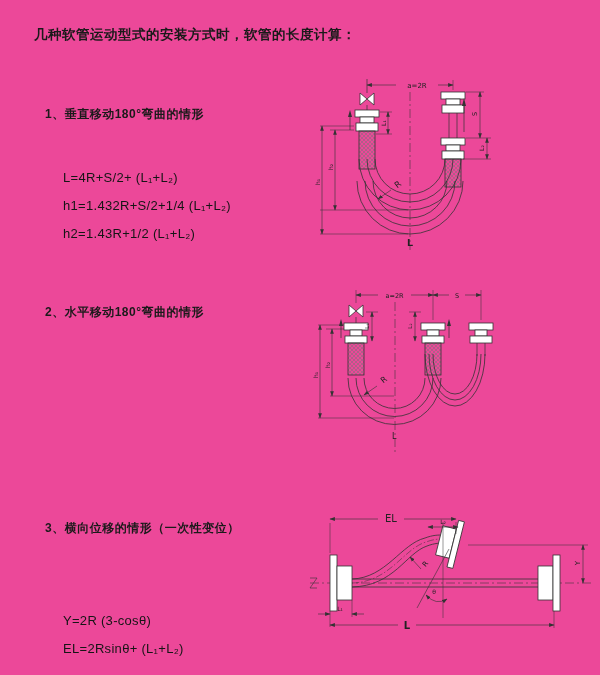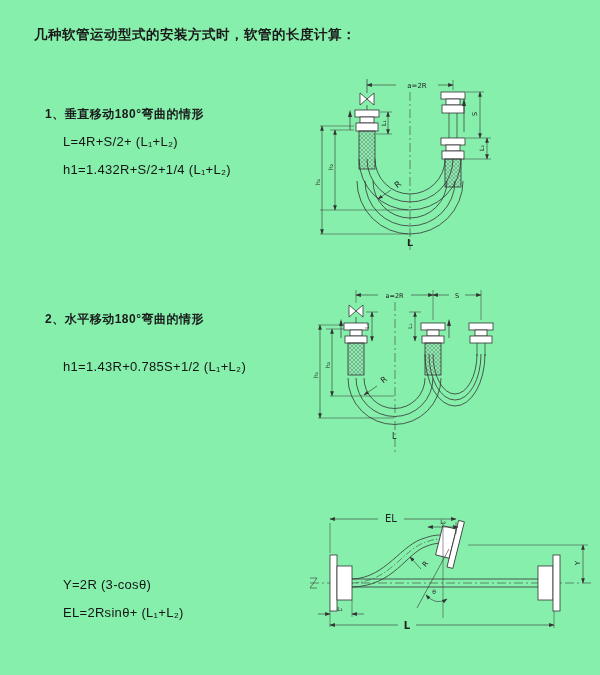--- a/index.html
+++ b/index.html
@@ -1,40 +1,41 @@
 <!DOCTYPE html>
 <html><head>
 <meta charset="utf-8">
 <style>
   html,body{margin:0;padding:0;background:#ffffff;}
   .page{
-    position:relative;width:600px;height:675px;background:#86efac;overflow:hidden;
+    position:relative;width:600px;height:675px;background:#ec4899;overflow:hidden;
     font-family:"Liberation Sans","DejaVu Sans",sans-serif;color:#1a1a1a;
   }
   .abs{position:absolute;white-space:nowrap;}
   .title{left:34px;top:26px;font-size:13.5px;font-weight:bold;letter-spacing:0.5px;}
   .sec-head{left:45px;font-size:12px;font-weight:bold;letter-spacing:0.5px;}
-  .formula{left:63px;font-size:13px;font-weight:500;letter-spacing:0.3px;color:#151515;}
+  .formula{left:63px;font-size:13px;font-weight:500;letter-spacing:0.3px;color:#151515;margin-top:36px;}
   svg{position:absolute;}
   svg text{fill:#222;font-family:"DejaVu Sans","Liberation Sans",sans-serif;stroke:none;}
 </style>
 </head>
 <body>
 
 <div class="page">
 
   <div class="abs title">几种软管运动型式的安装方式时，软管的长度计算：</div>
 
   <div class="abs sec-head" style="top:106px">1、垂直移动180°弯曲的情形</div>
   <div class="abs formula" style="top:134px">L=4R+S/2+ (L₁+L₂)</div>
   <div class="abs formula" style="top:162px">h1=1.432R+S/2+1/4 (L₁+L₂)</div>
-
-  <div class="abs sec-head" style="top:311px">2、水平移动180°弯曲的情形</div>
-  <div class="abs formula" style="top:359px">h1=1.43R+0.785S+1/2 (L₁+L₂)</div>
-
+  <div class="abs formula" style="top:190px">h2=1.43R+1/2 (L₁+L₂)</div>
+
+  <div class="abs sec-head" style="top:304px">2、水平移动180°弯曲的情形</div>
+
+  <div class="abs sec-head" style="top:520px">3、横向位移的情形（一次性变位）</div>
   <div class="abs formula" style="top:577px">Y=2R (3-cosθ)</div>
   <div class="abs formula" style="top:605px">EL=2Rsinθ+ (L₁+L₂)</div>
 
   <svg width="285" height="192" style="left:312px;top:68px">
     <defs>
       <marker id="arrA" viewBox="0 0 10 10" refX="9" refY="5" markerWidth="9" markerHeight="9" orient="auto-start-reverse">
         <path d="M0,1.5 L10,5 L0,8.5 z" fill="#333"></path>
       </marker>
       <pattern id="hatchA" width="4" height="4" patternUnits="userSpaceOnUse">
         <path d="M0,0 L4,4 M4,0 L0,4" stroke="#777" stroke-width="0.5"></path>

